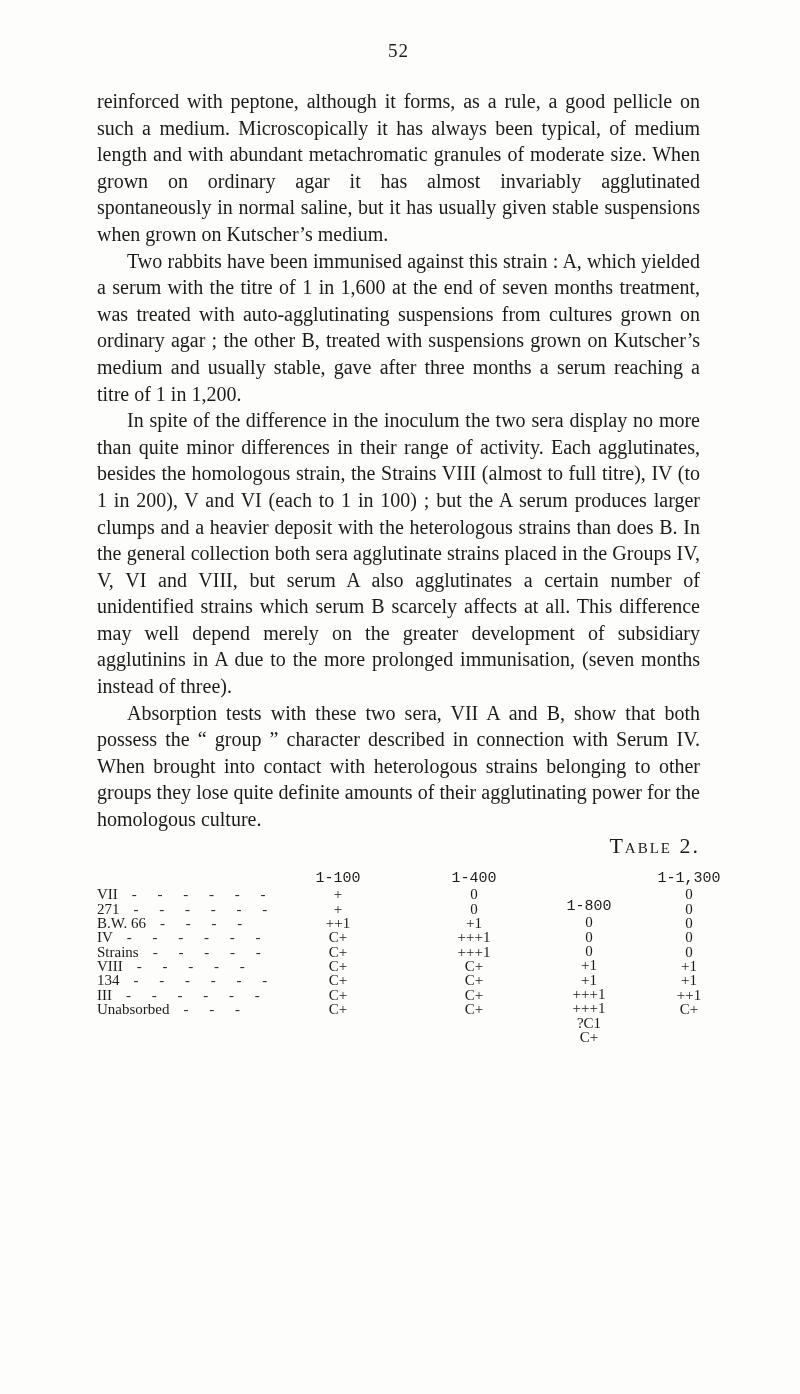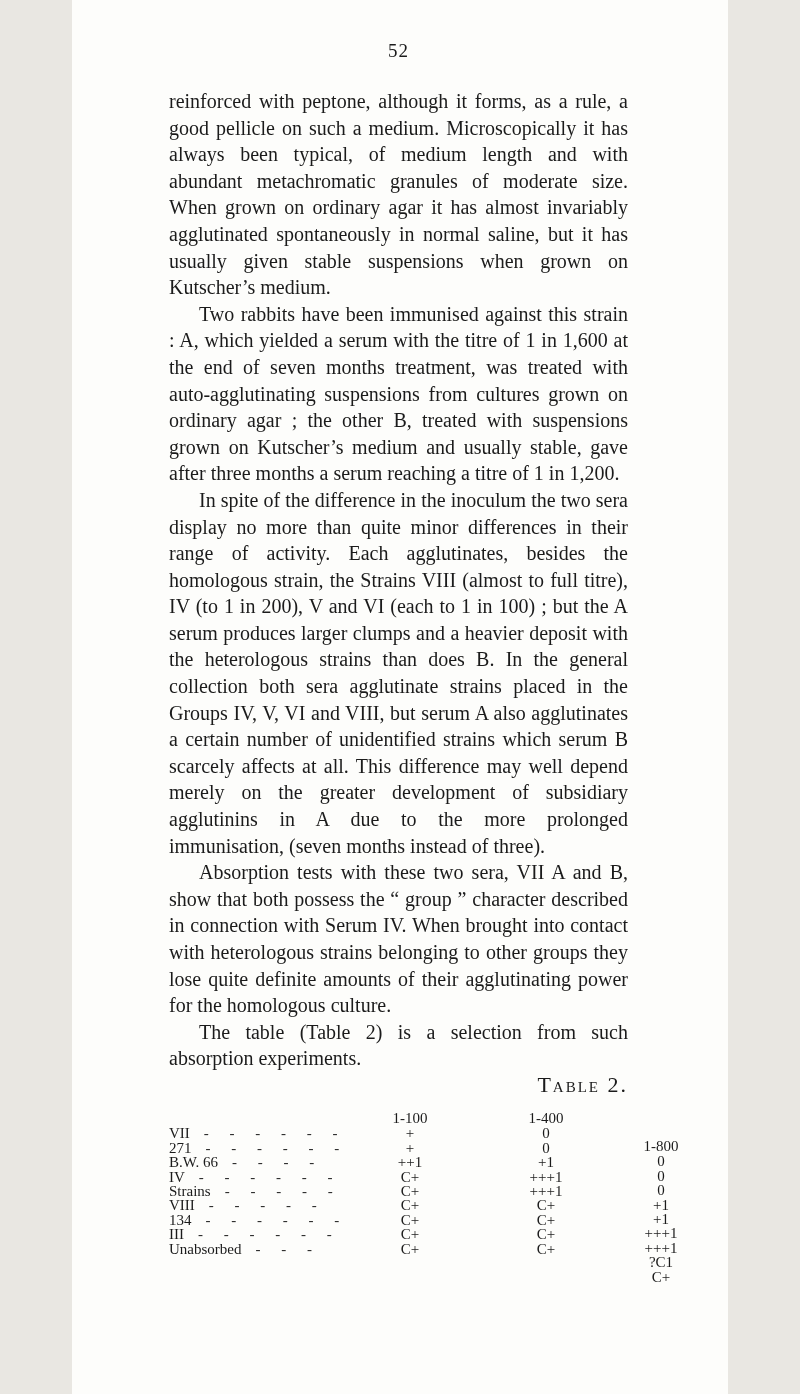--- a/index.html
+++ b/index.html
@@ -1,17 +1,17 @@
 <!DOCTYPE html>
 <html><head>
 <meta charset="utf-8">
 <style>
   html, body { margin: 0; padding: 0; background: #e9e7e2; }
   .page {
-    width: 656px;
+    width: 800px;
     height: 1394px;
     margin: 0 auto;
     background: #fdfdfb;
     color: #1b1b1b;
     font-family: "Liberation Serif", "DejaVu Serif", serif;
     box-sizing: border-box;
     padding: 40px 100px 24px 97px;
     overflow: hidden;
     position: relative;
   }
@@ -51,21 +51,21 @@
   }
 
   .abs-table { margin-top: 13px; position: relative; }
   .trow {
     position: relative;
     height: 14.4px;
     font-size: 15px;
     line-height: 14.4px;
     white-space: nowrap;
   }
-  .trow.theader { height: 15.5px; }
+  .trow.theader { height: 15.5px; font-family: Liberation Mono, monospace; }
   .tlabel { display: inline; }
   .tleader {
     display: inline;
     margin-left: 14px;
     word-spacing: 17px;
     color: #2a2a2a;
   }
   .tval, .thcell {
     position: absolute;
     top: 0;
@@ -82,21 +82,20 @@
 
 <div class="page">
 
   <div class="page-number">52</div>
 
   <div class="body-text">
     <p>reinforced with peptone, although it forms, as a rule, a good pellicle on such a medium.  Microscopically it has always been typical, of medium length and with abundant metachromatic granules of moderate size.  When grown on ordinary agar it has almost invariably agglutinated spontaneously in normal saline, but it has usually given stable suspensions when grown on Kutscher’s medium.</p>
     <p class="indent">Two rabbits have been immunised against this strain : A, which yielded a serum with the titre of 1 in 1,600 at the end of seven months treatment, was treated with auto-agglutinating suspensions from cultures grown on ordinary agar ; the other B, treated with suspensions grown on Kutscher’s medium and usually stable, gave after three months a serum reaching a titre of 1 in 1,200.</p>
     <p class="indent">In spite of the difference in the inoculum the two sera display no more than quite minor differences in their range of activity. Each agglutinates, besides the homologous strain, the Strains VIII (almost to full titre), IV (to 1 in 200), V and VI (each to 1 in 100) ; but the A serum produces larger clumps and a heavier deposit with the heterologous strains than does B.  In the general collection both sera agglutinate strains placed in the Groups IV, V, VI and VIII, but serum A also agglutinates a certain number of unidentified strains which serum B scarcely affects at all.  This difference may well depend merely on the greater development of subsidiary agglutinins in A due to the more prolonged immunisation, (seven months instead of three).</p>
     <p class="indent">Absorption tests with these two sera, VII A and B, show that both possess the “ group ” character described in connection with Serum IV.  When brought into contact with heterologous strains belonging to other groups they lose quite definite amounts of their agglutinating power for the homologous culture.</p>
-    <p class="indent">The table (Table 2) is a selection from such absorption experiments.</p>
   </div>
 
   <div class="table-heading">Table 2.</div>
 
   <div class="abs-table">
 
     <div class="trow theader">
       <span class="thcell c1">1-100</span>
       <span class="thcell c2">1-400</span>
       <span class="thcell c3">1-800</span>

